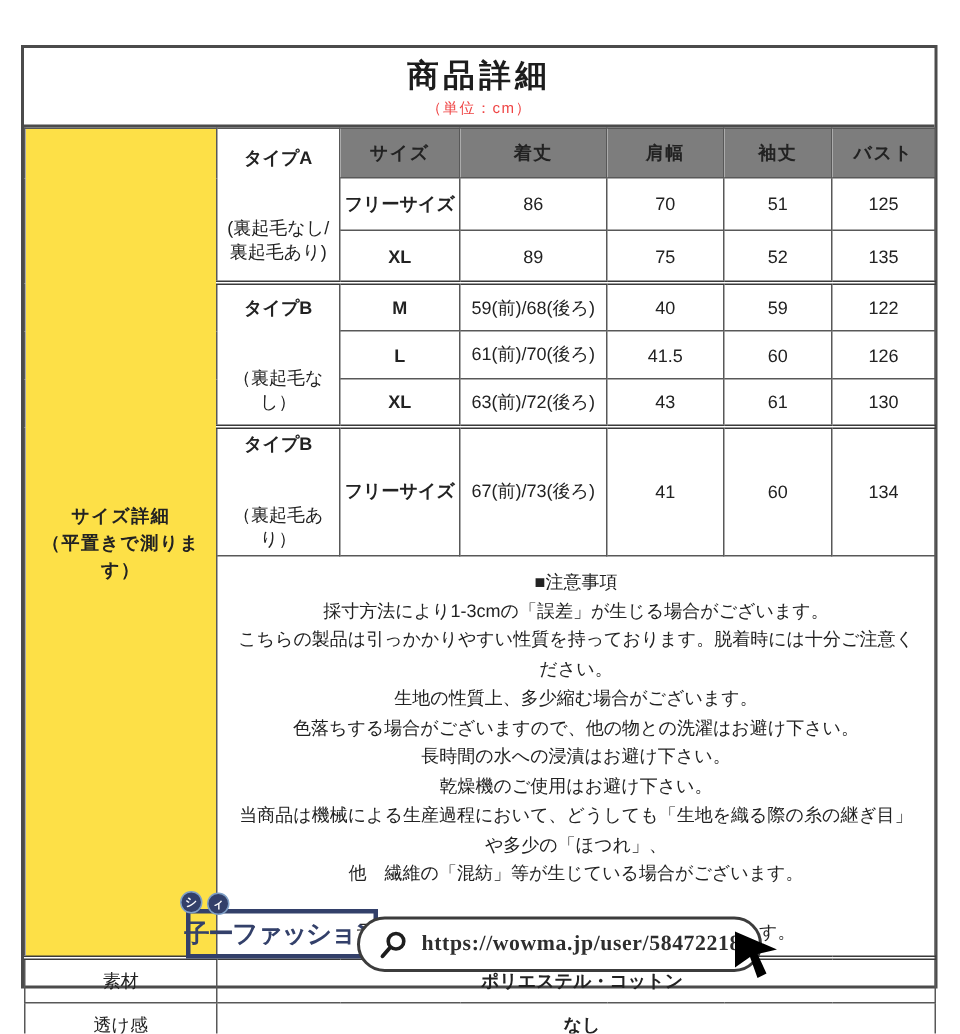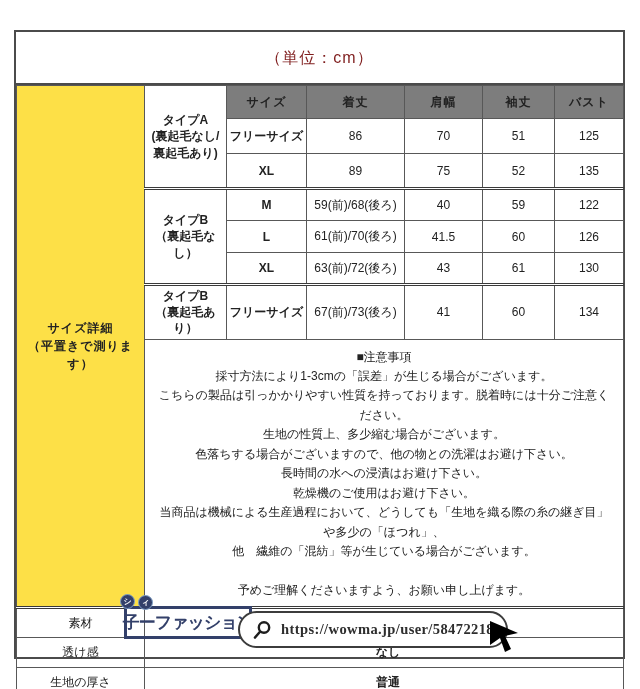--- a/index.html
+++ b/index.html
@@ -12,21 +12,21 @@
     position: absolute; left: 14px; top: 30px; width: 611px; height: 629px;
     border: 2px solid #4b4b4b; background: #fff;
   }
 
   
   .title-block {
     height: 53px; border-bottom: 2px solid #4b4b4b;
     display: flex; flex-direction: column; align-items: center; justify-content: center;
   }
   .title-main { font-size: 21px; font-weight: bold; letter-spacing: 3px; color: #1d1d1d; }
-  .title-unit { font-size: 16px; color: #7f1d1d; margin-top: 1px; letter-spacing: 1px; text-align: center; }
+  .title-unit { font-size: 10px; color: #ef4444; margin-top: 1px; letter-spacing: 1px; text-align: center; }
 
   
   table.spec { width: 100%; border-collapse: collapse; table-layout: fixed; }
   table.spec td, table.spec th {
     border: 1px solid #585858; text-align: center; vertical-align: middle;
     font-size: 12px; color: #222; overflow: hidden;
   }
   col.c1 { width: 128px; } col.c2 { width: 82px; } col.c3 { width: 80px; }
   col.c4 { width: 98px; }  col.c5 { width: 78px; } col.c6 { width: 72px; }
   col.c7 { width: 69px; }
@@ -34,21 +34,21 @@
   th.gh {
     background: #7d7d7d; color: #ffffff; font-weight: bold;
     height: 33px; font-size: 12.5px; letter-spacing: 1px;
   }
 
   .side-label {
     font-weight: bold; font-size: 12.5px; white-space: pre-line; line-height: 1.5;
     letter-spacing: 1px; background: #fde047;
   }
   .type-cell { font-weight: bold; font-size: 12.5px; line-height: 1.35; padding: 2px 3px; }
-  .type-cell .type-detail { font-weight: bold; }
+  .type-cell .type-detail { font-weight: normal; margin-top: 31px; }
 
   td.sz { font-weight: bold; font-size: 12.5px; }
   tr.rowA { height: 35px; }
   tr.rowB { height: 32px; }
   tr.rowC { height: 45px; }
 
   .thick-b { border-bottom: 3px double #3a3a3a !important; }
 
   td.notes {
     height: 170px; text-align: left; vertical-align: top;
@@ -98,20 +98,21 @@
 
   .cursor-icon { position: absolute; left: 488px; top: 617px; }
 </style>
 </head>
 <body>
 
 <div class="sheet">
   <div class="frame">
 
     <div class="title-block">
+      <div class="title-main">商品詳細</div>
       <div class="title-unit">（単位：cm）</div>
     </div>
 
     <table class="spec">
       <colgroup>
         <col class="c1">
           <col class="c2">
           <col class="c3">
           <col class="c4">
           <col class="c5">

